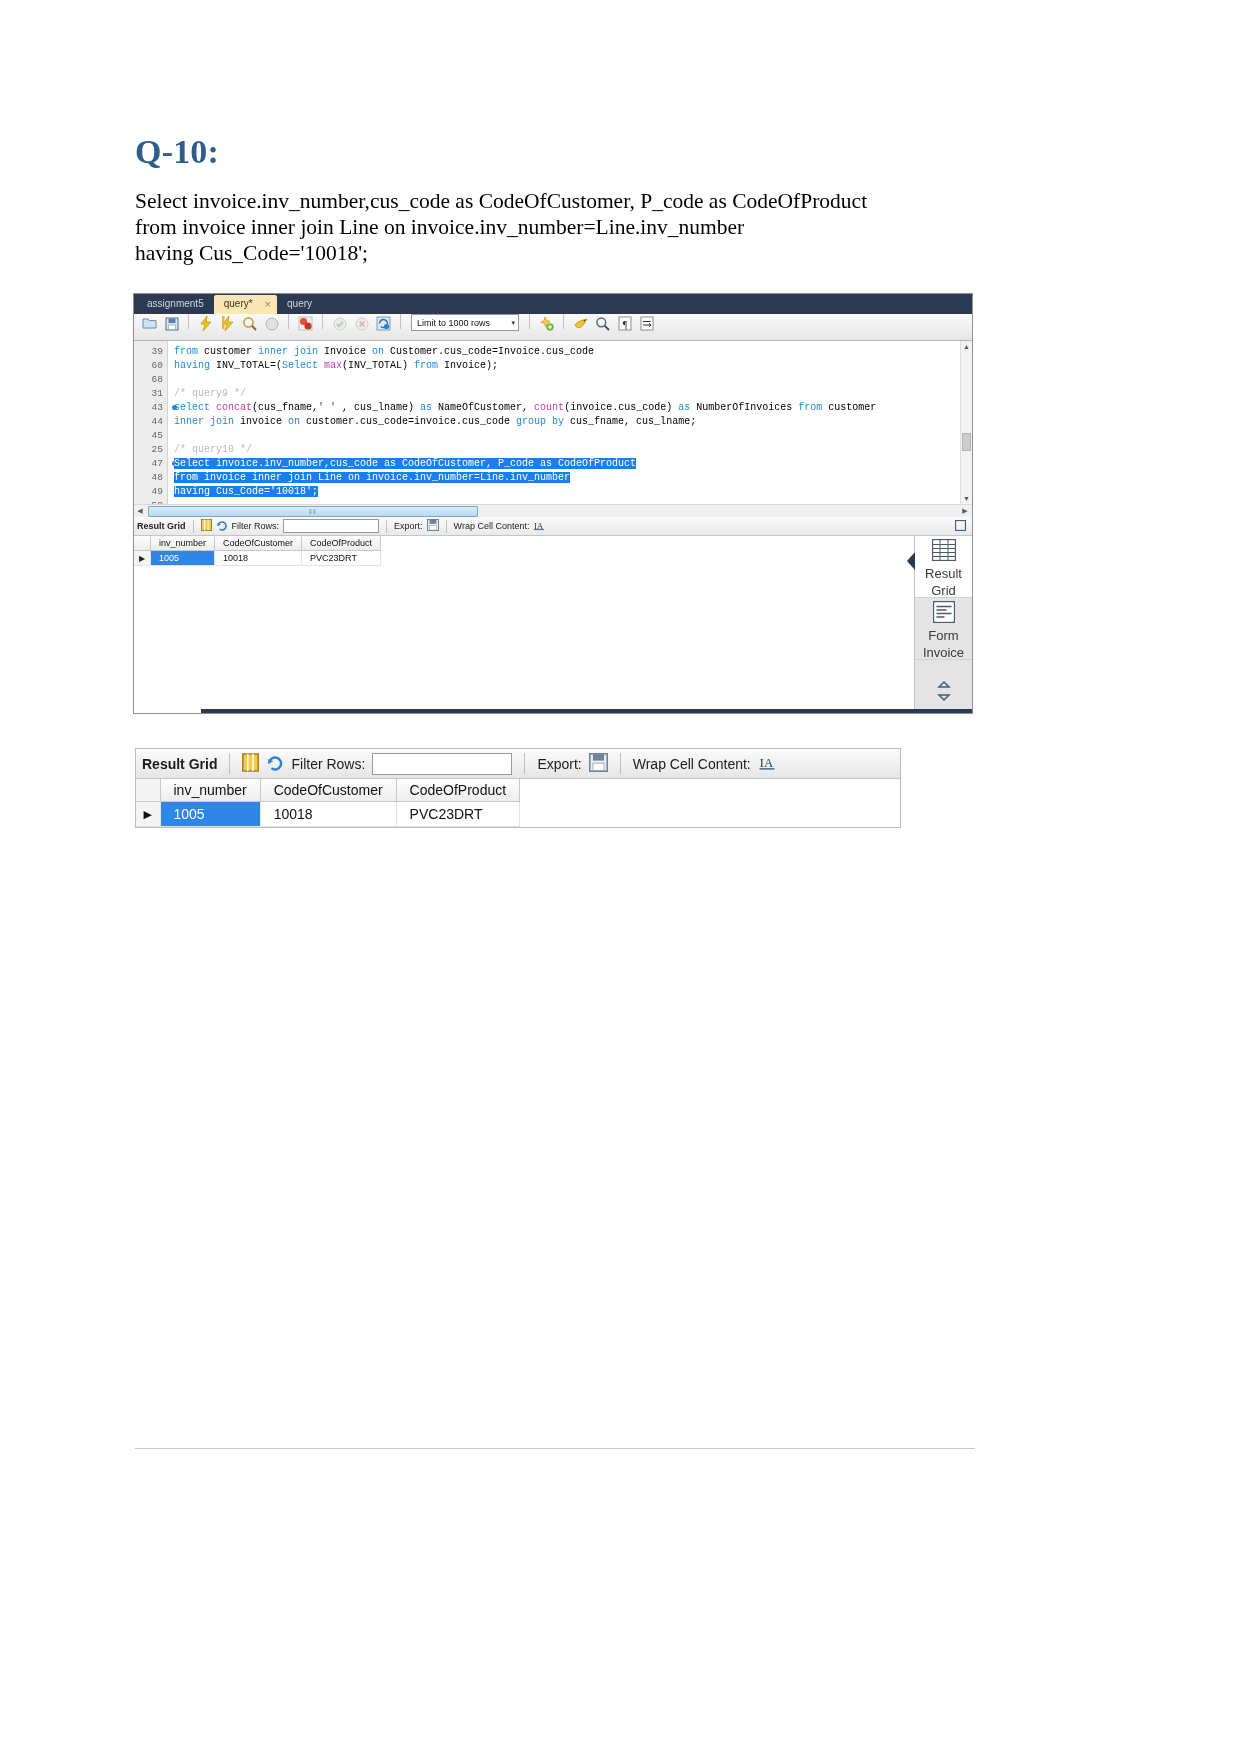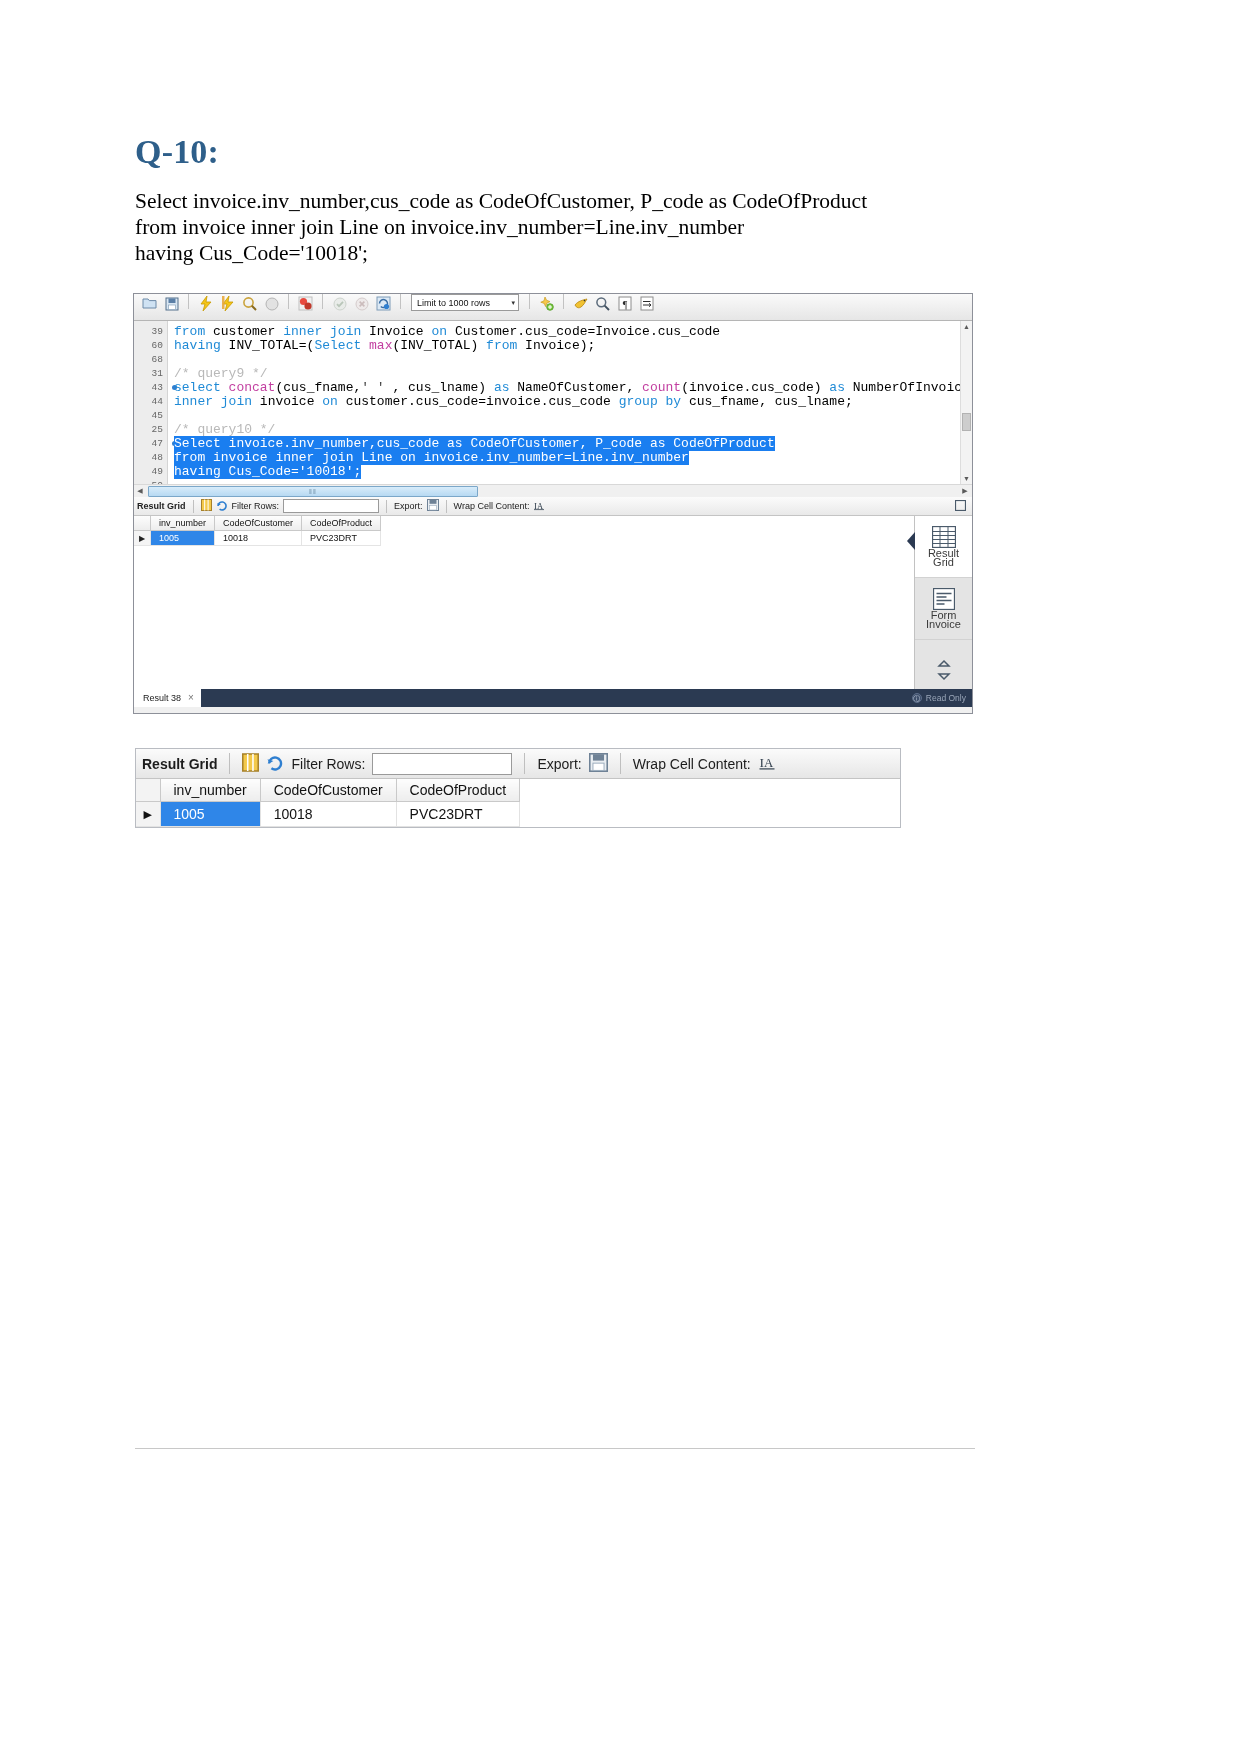--- a/index.html
+++ b/index.html
@@ -84,21 +84,21 @@
     font-family:"Liberation Mono", monospace; font-size:9.5px; color:#666;
     text-align:right; padding-right:4px; height:14px; line-height:14px;
     position:relative;
   }
   .gutter div .bp {
     position:absolute; right:-10px; top:4px; width:5px; height:5px;
     border-radius:50%; background:#2f7fd0;
   }
   .code {
     flex:1; padding-top:4px; padding-left:6px; overflow:hidden;
-    font-family:"Liberation Mono", monospace; font-size:13px;
+    font-family:"Liberation Mono", monospace; font-size:10px;
     white-space:pre; position:relative;
   }
   .code .ln { height:14px; line-height:14px; color:#000; }
   .kw   { color:#1f8ad6; }
   .fn   { color:#c23fa0; }
   .cmt  { color:#b8b8b8; }
   .str  { color:#444; }
   .sel  { background:#1a7ef0; color:#ffffff; }
 
   
@@ -168,21 +168,21 @@
   table.grid th.rowmark { width:14px; background:linear-gradient(#fdfdfd,#ededed); }
   table.grid td.selcell { background:#2f86e8; color:#fff; }
 
   
   .side-panel {
     position:absolute; right:0; top:0; width:58px; height:100%;
     background:#e4e4e4; border-left:1px solid #c2c2c2;
   }
   .side-item {
     height:62px; display:flex; flex-direction:column; align-items:center;
-    justify-content:center; gap:0; font-size:11px; color:#3a3a3a;
+    justify-content:center; gap:8px; font-size:13px; color:#3a3a3a;
     border-bottom:1px solid #d2d2d2; text-align:center; line-height:9px;
   }
   .side-item.active { background:#ffffff; }
   .side-pointer {
     position:absolute; left:-8px; top:16px; width:0; height:0;
     border-top:9px solid transparent; border-bottom:9px solid transparent;
     border-right:8px solid #2b3a52;
   }
 
   
@@ -254,20 +254,32 @@
   <div class="q-title">Q-10:</div>
 
   <div class="q-body">
     <div>Select invoice.inv_number,cus_code as CodeOfCustomer, P_code as CodeOfProduct</div>
     <div>from invoice inner join Line on invoice.inv_number=Line.inv_number</div>
     <div>having Cus_Code='10018';</div>
   </div>
 
   <div class="wb">
 
+    <div class="wb-tabs">
+      <div class="wb-tab">
+        <span>assignment5</span>
+      </div>
+      <div class="wb-tab active">
+        <span>query*</span>
+        <span class="tab-x">×</span>
+      </div>
+      <div class="wb-tab">
+        <span>query</span>
+      </div>
+    </div>
 
     <div class="wb-toolbar">
       <div class="tb-btn">
         <svg width="15" height="13" viewBox="0 0 15 13">
             <path d="M1 2h5l1.3 1.6H14V11H1z" fill="#cfe2f3" stroke="#6d8aa8" stroke-width="1"></path>
           </svg>
       </div>
       <div class="tb-btn">
         <svg width="14" height="14" viewBox="0 0 14 14">
             <rect x="1" y="1" width="12" height="12" fill="#d9e6f2" stroke="#55708b"></rect>

